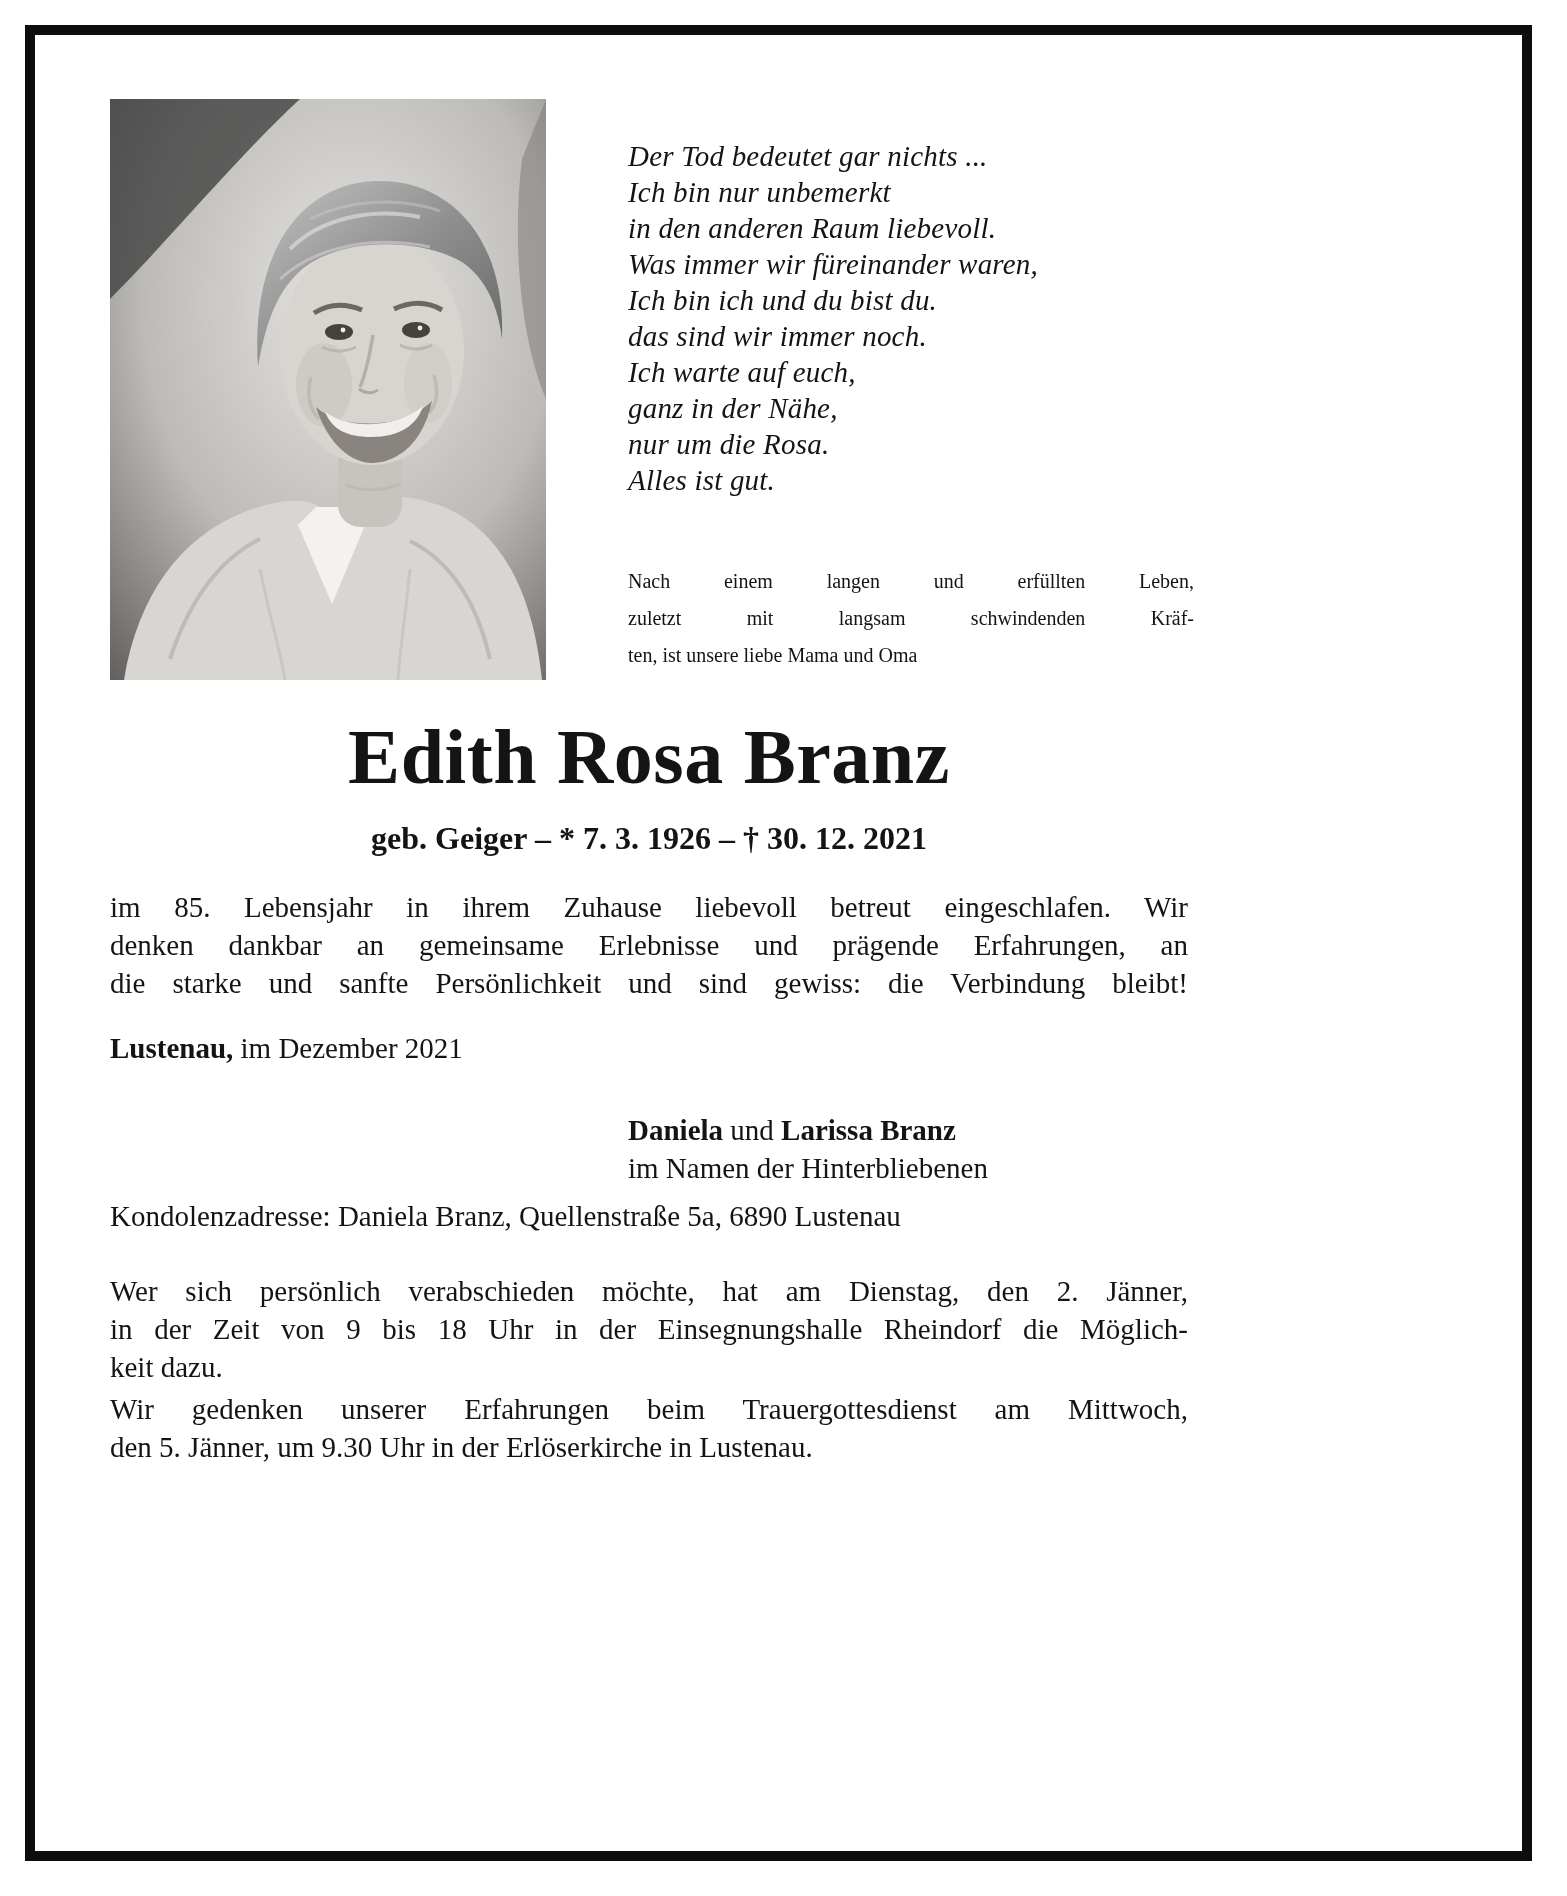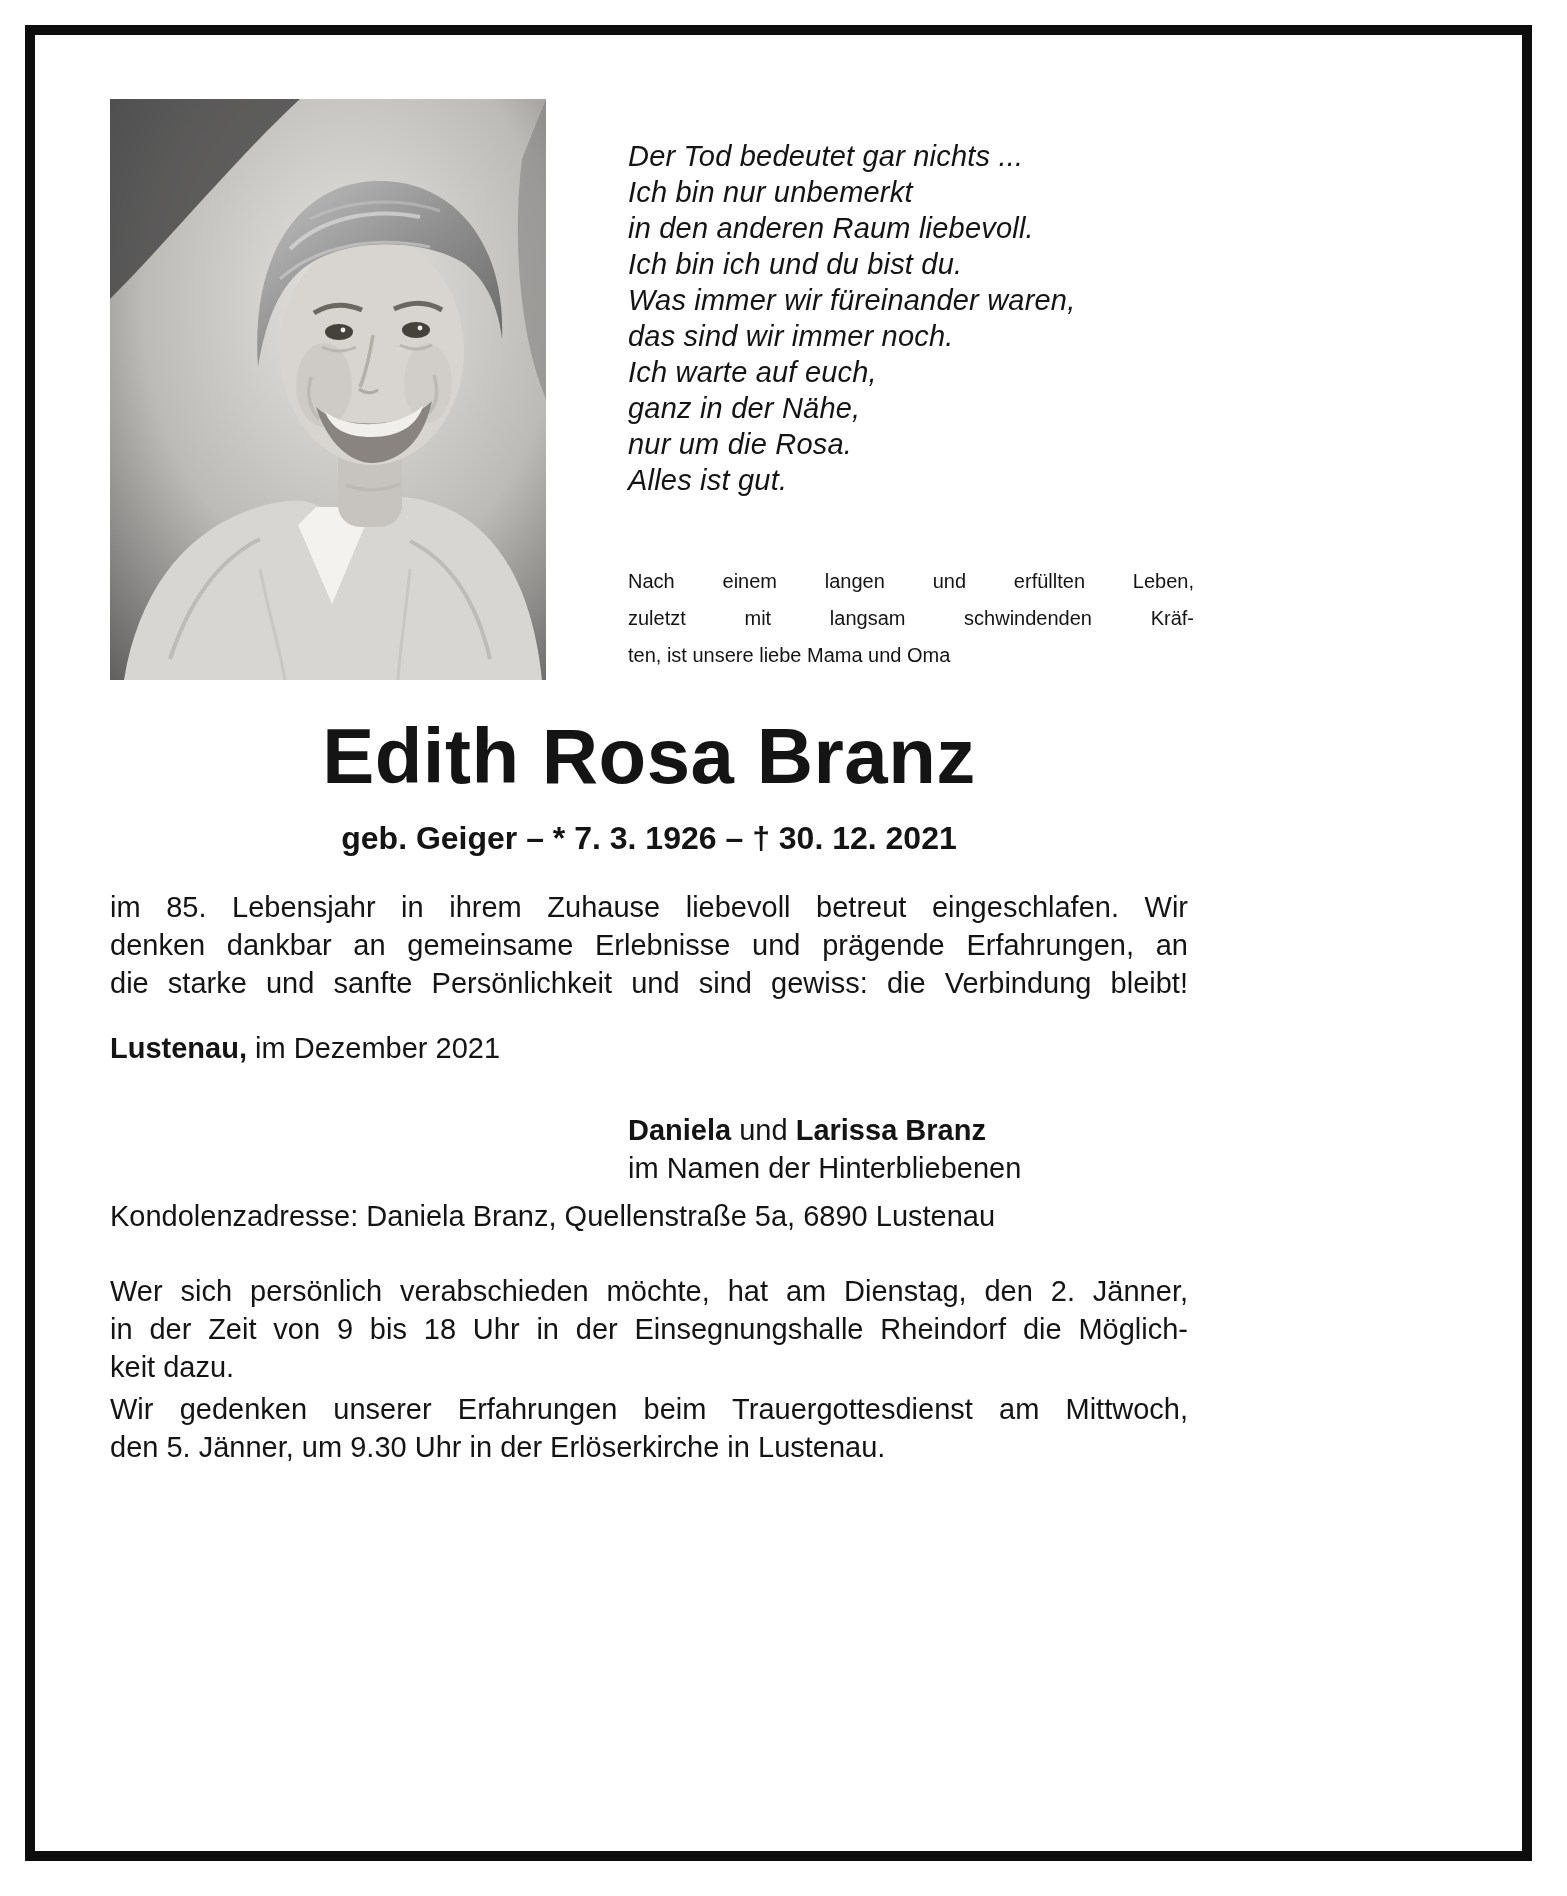--- a/index.html
+++ b/index.html
@@ -2,21 +2,21 @@
 <html><head>
 <meta charset="utf-8">
 <style>
   html, body { margin: 0; padding: 0; background: #ffffff; }
   .page {
     position: relative;
     width: 1567px;
     height: 1896px;
     background: #ffffff;
     color: #141414;
-    font-family: Liberation Sans, sans-serif;
+    font-family: Liberation Serif, serif;
     overflow: hidden;
   }
   .frame {
     position: absolute;
     left: 25px; top: 25px;
     width: 1507px; height: 1836px;
     border: 10px solid #0d0d0d;
     box-sizing: border-box;
   }
   .abs { position: absolute; }
@@ -159,22 +159,22 @@
       <path d="M206,308 C232,332 294,330 322,302 C312,350 282,364 262,364 C242,364 218,346 206,308 Z" fill="#8a8480"></path>
       <path d="M215,313 C240,331 288,329 313,307 C307,327 288,338 262,338 C236,338 222,330 215,313 Z" fill="#f1efec"></path>
       <path d="M236,386 Q262,396 290,385" stroke="#bab7b1" stroke-width="3" fill="none" opacity="0.8"></path>
     </svg>
   </figure>
 
   <div class="abs poem">
     <div>Der Tod bedeutet gar nichts ...</div>
     <div>Ich bin nur unbemerkt</div>
     <div>in den anderen Raum liebevoll.</div>
+    <div>Was immer wir füreinander waren,</div>
     <div>Ich bin ich und du bist du.</div>
-    <div>Was immer wir füreinander waren,</div>
     <div>das sind wir immer noch.</div>
     <div>Ich warte auf euch,</div>
     <div>ganz in der Nähe,</div>
     <div>nur um die Rosa.</div>
     <div>Alles ist gut.</div>
   </div>
 
   <div class="abs intro">
     <div class="jline">Nach einem langen und erfüllten Leben,</div>
     <div class="jline">zuletzt mit langsam schwindenden Kräf-</div>

